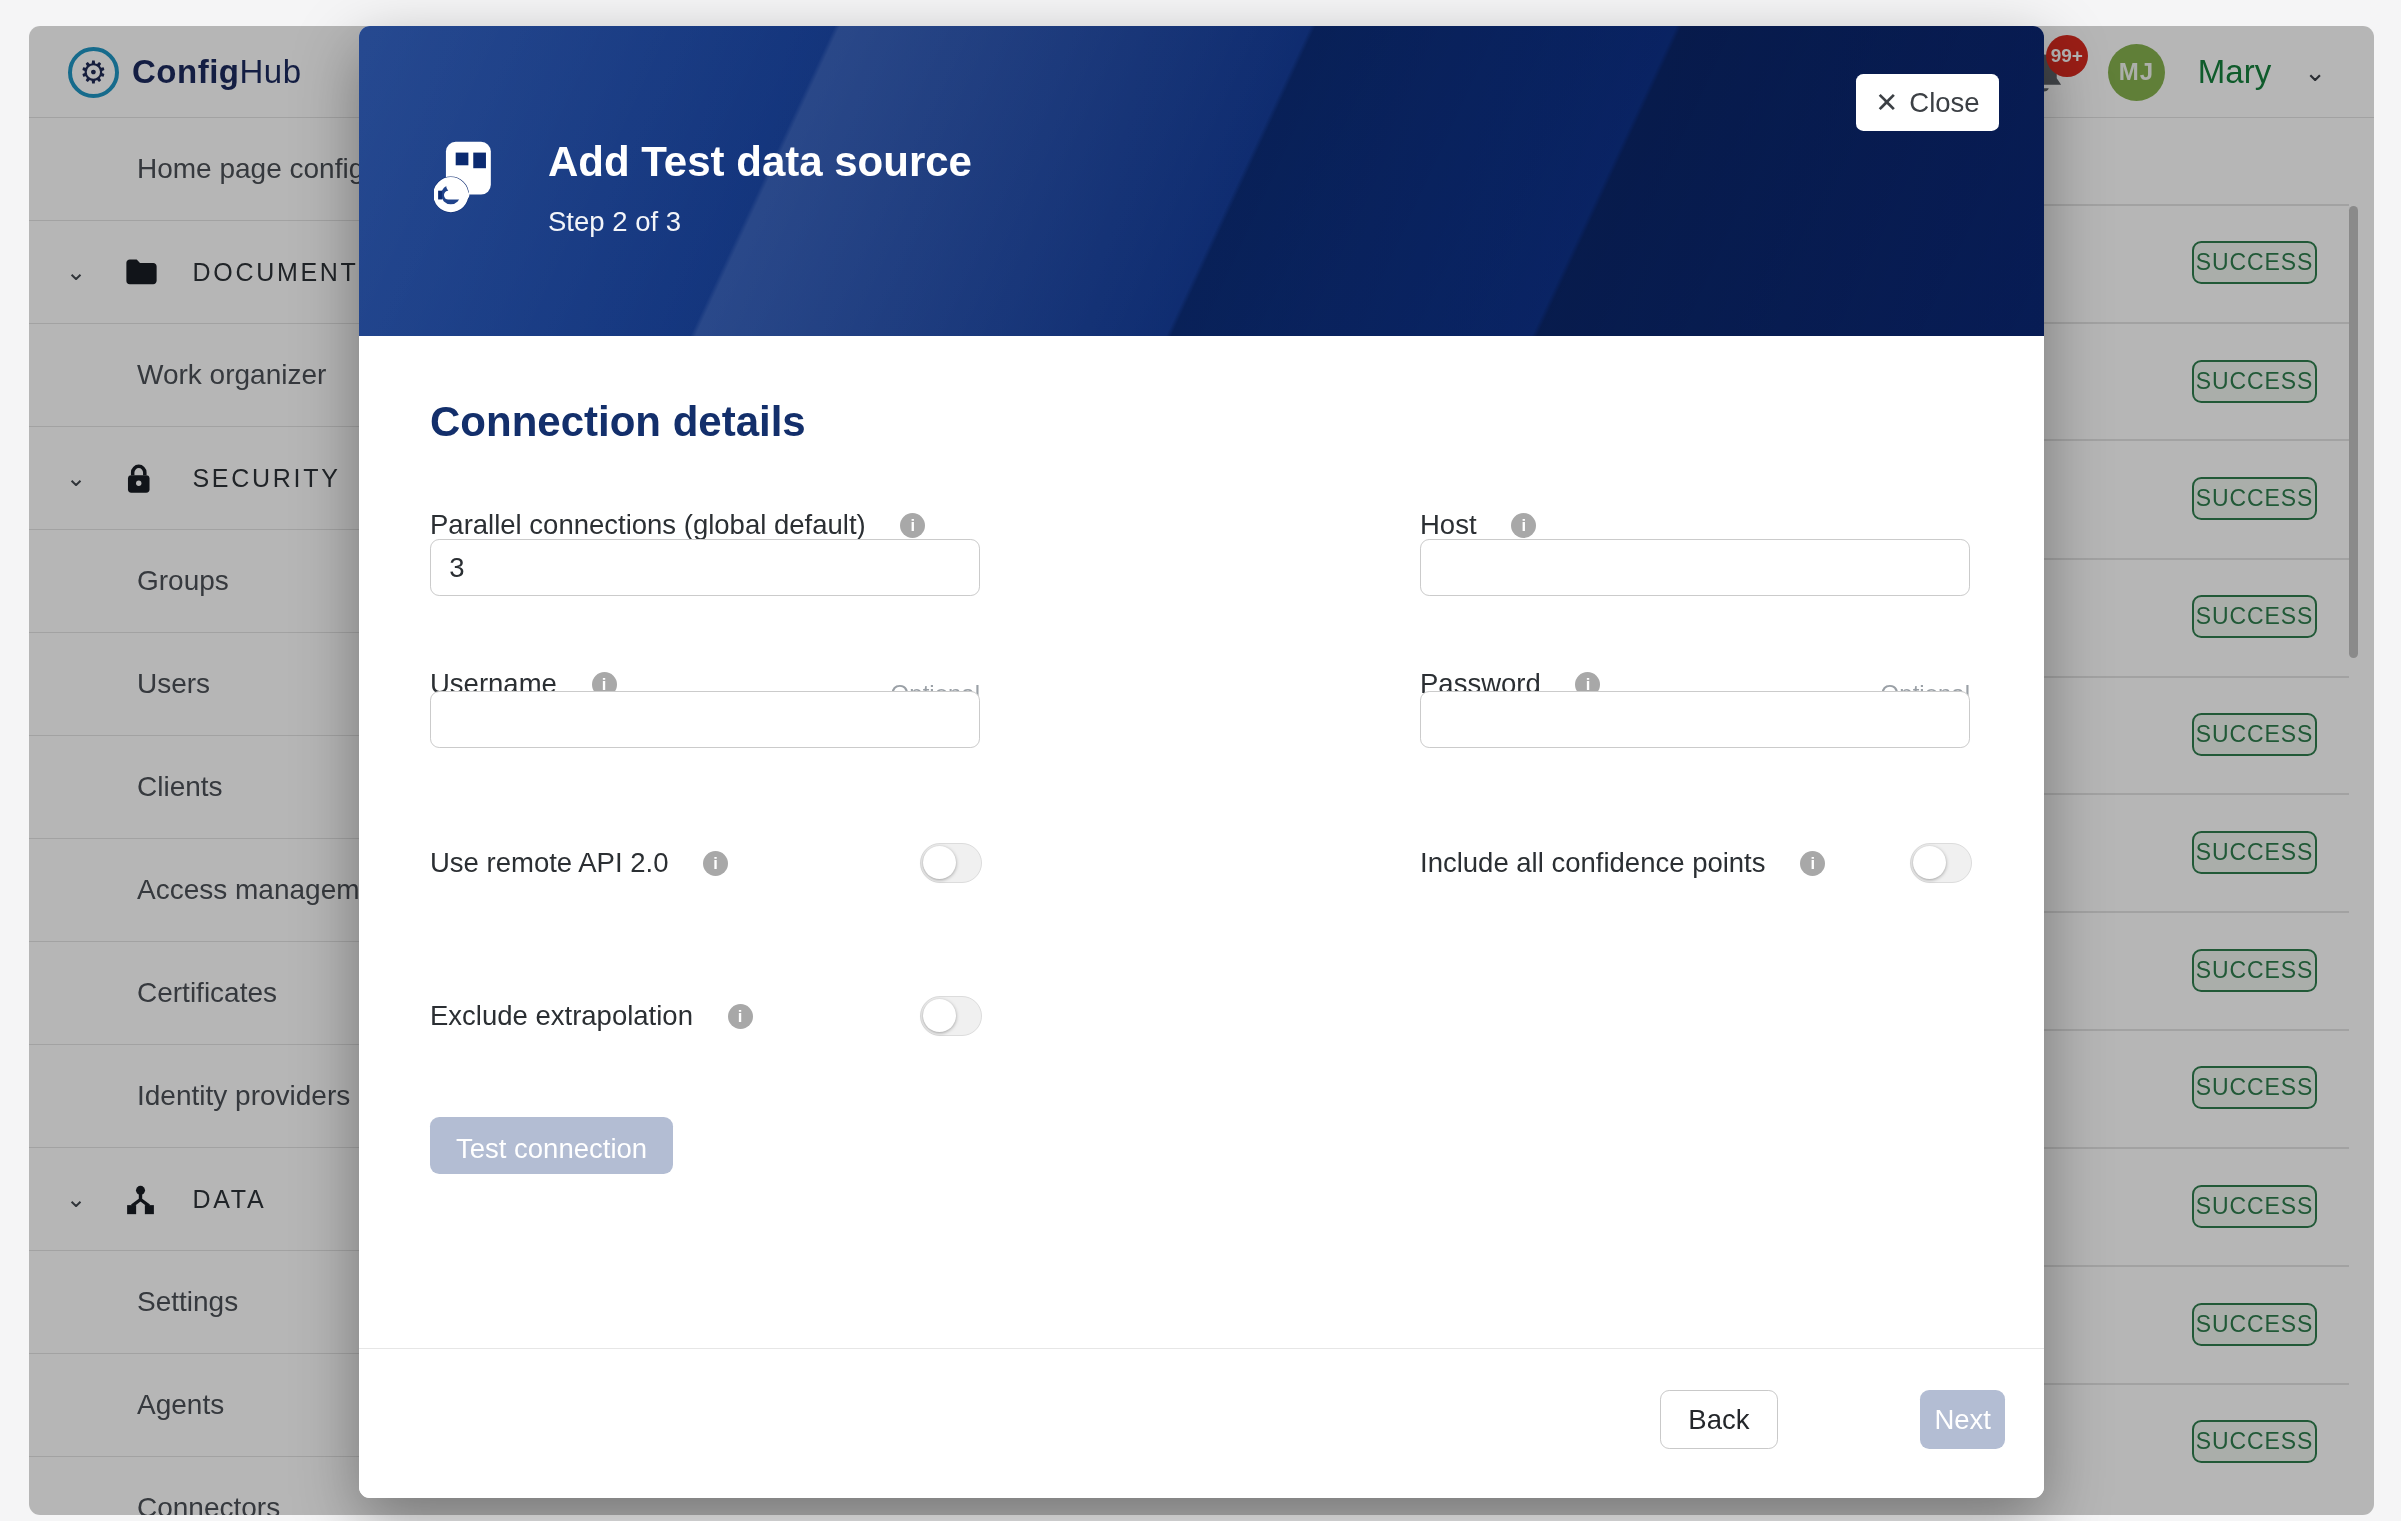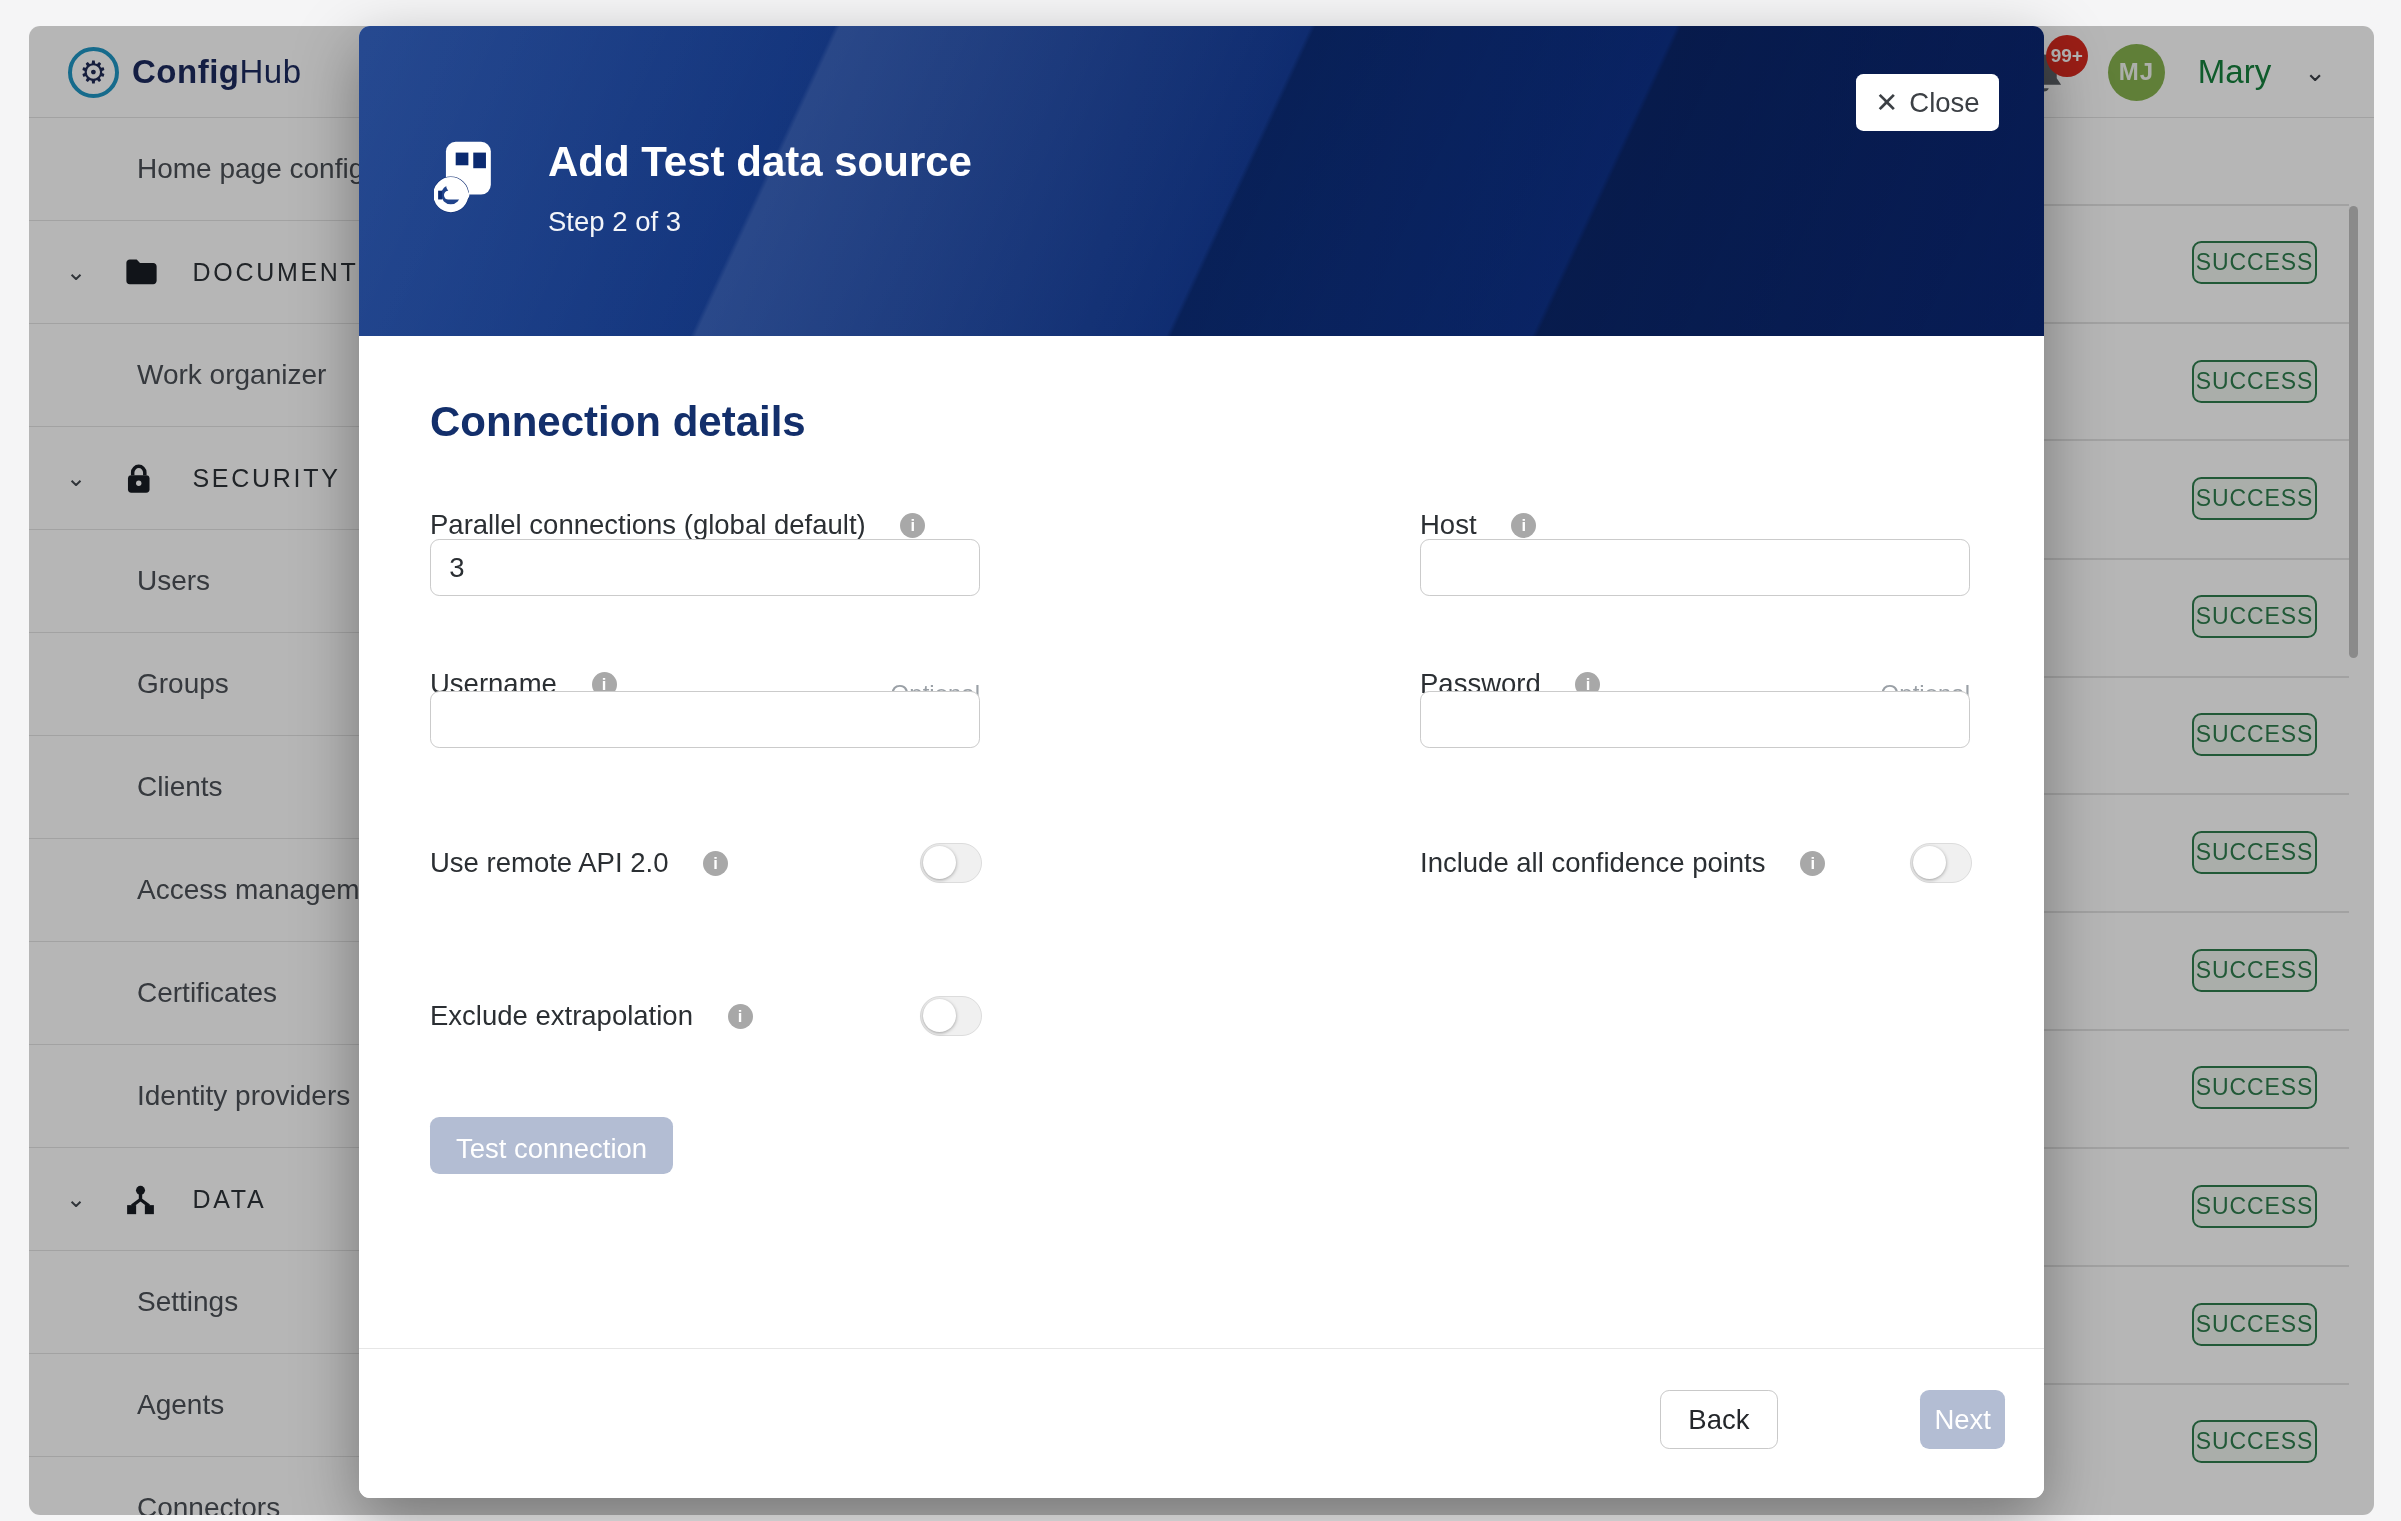--- a/index.html
+++ b/index.html
@@ -117,24 +117,24 @@
         <span class="sicon">
             <svg width="27.5" height="31" viewBox="0 0 20 23">
               <rect x="2" y="9" width="16" height="13" rx="2.5" fill="#181c23"></rect>
               <path d="M5.5 9V7a4.5 4.5 0 0 1 9 0v2" stroke="#181c23" stroke-width="2.6" fill="none"></path>
               <circle cx="10" cy="15" r="2" fill="#fff"></circle>
             </svg>
           </span>
         <span class="slabel">SECURITY</span>
       </div>
       <div class="srow item">
+          <span class="slabel">Groups</span>
+        </div>
+      <div class="srow item">
           <span class="slabel">Users</span>
-        </div>
-      <div class="srow item">
-          <span class="slabel">Groups</span>
         </div>
       <div class="srow item">
           <span class="slabel">Clients</span>
         </div>
       <div class="srow item">
           <span class="slabel">Access management</span>
         </div>
       <div class="srow item">
           <span class="slabel">Certificates</span>
         </div>

